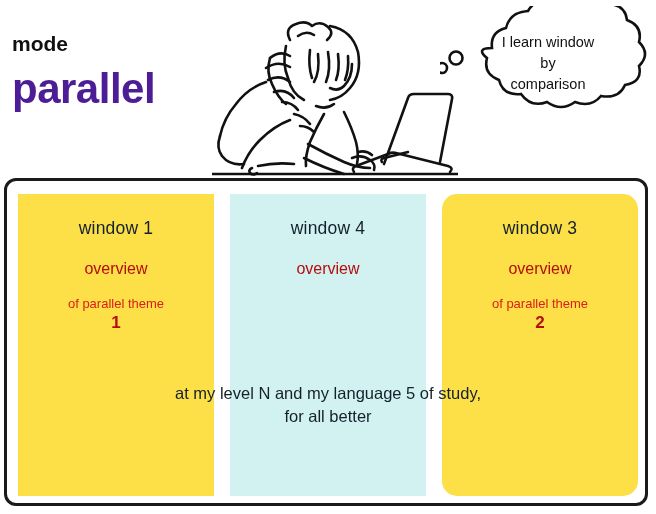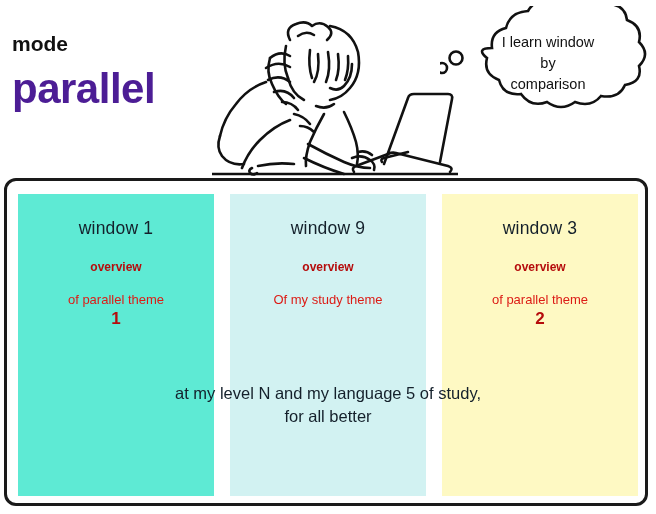--- a/index.html
+++ b/index.html
@@ -96,34 +96,34 @@
     gap: 16px;
   }
 
   .panel {
     flex: 1 1 0;
     position: relative;
     padding-top: 26px;
     text-align: center;
     box-sizing: border-box;
   }
-  .panel-1 { background: #5eead4; }
+  .panel-1 { background: #fde047; }
   .panel-2 { background: #D2F2F2; }
-  .panel-3 { background: #fef9c3; }
+  .panel-3 { background: #fde047; border-radius: 15px; }
 
   .panel-title {
     font-size: 17.5px;
     color: #14202B;
     line-height: 1;
     margin-bottom: 23px;
     letter-spacing: 0.2px;
   }
   .panel-heading {
-    font-size: 12px;
-    font-weight: bold;
+    font-size: 16px;
+    font-weight: normal;
     color: #B50C0C;
     line-height: 1;
     margin-bottom: 19px;
   }
   .panel-sub {
     font-size: 13px;
     color: #DC1C16;
     line-height: 1.3;
     padding: 0 4px;
   }
@@ -250,23 +250,22 @@
 <div id="panels">
 
   <div class="panel panel-1">
     <div class="panel-title">window 1</div>
     <div class="panel-heading">overview</div>
     <div class="panel-sub">of parallel theme</div>
     <div class="panel-sub-num">1</div>
   </div>
 
   <div class="panel panel-2">
-    <div class="panel-title">window 9</div>
+    <div class="panel-title">window 4</div>
     <div class="panel-heading">overview</div>
-    <div class="panel-sub">Of my study theme</div>
     <div class="panel-sub-num"></div>
   </div>
 
   <div class="panel panel-3">
     <div class="panel-title">window 3</div>
     <div class="panel-heading">overview</div>
     <div class="panel-sub">of parallel theme</div>
     <div class="panel-sub-num">2</div>
   </div>
 

